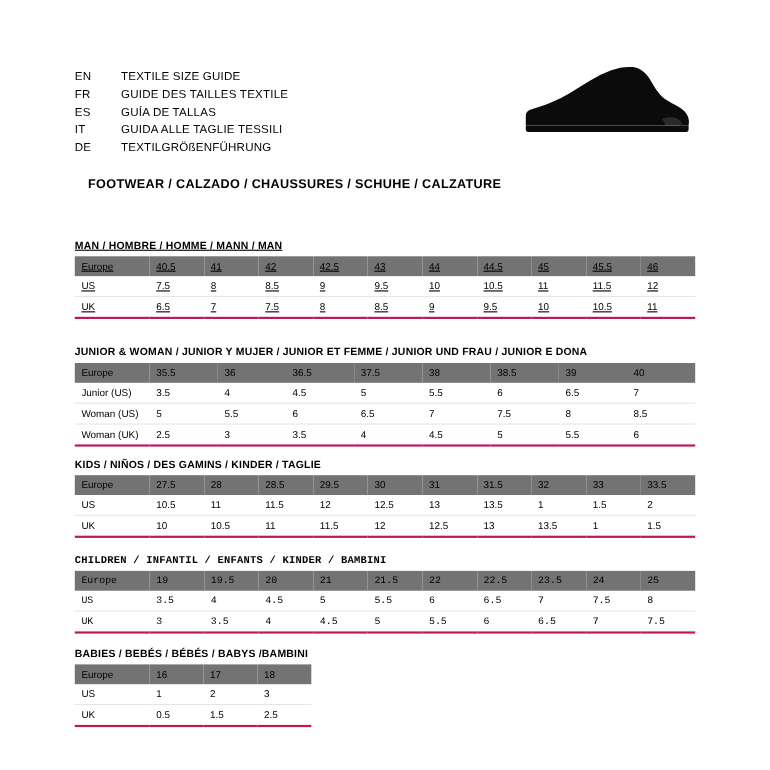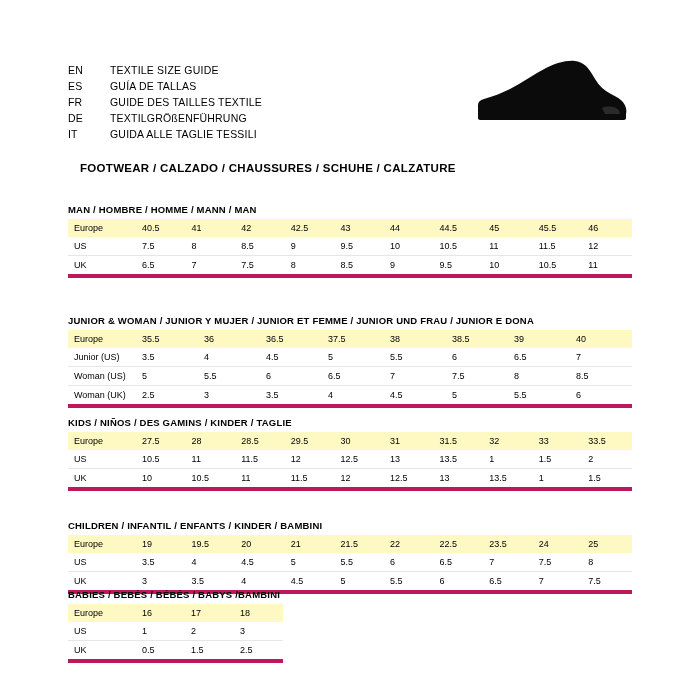--- a/index.html
+++ b/index.html
@@ -92,75 +92,75 @@
   table.size td {
     text-align: left;
     padding: 2px 0 2px 6px;
     font-weight: normal;
     height: 14px;
     line-height: 12px;
     border-bottom: 1px solid #e6e6e6;
     white-space: nowrap;
   }
   table.size thead th {
-    background: #fef9c3;
+    background: #737373;
     border-bottom: none;
     font-weight: normal;
   }
   table.size tbody tr:last-child td {
-    border-bottom: 4px solid #be185d;
+    border-bottom: 2px solid #be185d;
   }
   .col-label {
     width: 62px;
   }
 </style>
 </head>
 <body>
 
 <div class="page">
 
   <div class="header">
     <table class="lang-table">
       <tbody id="lang-rows">
           <tr>
             <td class="lang-code">EN</td>
             <td class="lang-title">TEXTILE SIZE GUIDE</td>
           </tr>
           <tr>
+            <td class="lang-code">FR</td>
+            <td class="lang-title">GUIDE DES TAILLES TEXTILE</td>
+          </tr>
+          <tr>
             <td class="lang-code">ES</td>
             <td class="lang-title">GUÍA DE TALLAS</td>
           </tr>
           <tr>
-            <td class="lang-code">FR</td>
-            <td class="lang-title">GUIDE DES TAILLES TEXTILE</td>
+            <td class="lang-code">IT</td>
+            <td class="lang-title">GUIDA ALLE TAGLIE TESSILI</td>
           </tr>
           <tr>
             <td class="lang-code">DE</td>
             <td class="lang-title">TEXTILGRÖßENFÜHRUNG</td>
-          </tr>
-          <tr>
-            <td class="lang-code">IT</td>
-            <td class="lang-title">GUIDA ALLE TAGLIE TESSILI</td>
           </tr>
         </tbody>
     </table>
 
     <div class="shoe-wrap">
       <svg width="190" height="70" viewBox="0 0 190 70" xmlns="http://www.w3.org/2000/svg">
         <path d="M36 56 L36 47 C36 44 38 42 42 41 C52 38 60 35 68 31 C80 25 92 16 104 10 C114 5 124 2 133 3 C141 4 146 9 150 16 C154 23 158 29 164 33 C170 37 176 39 180 43 C184 47 185 52 184 56 L176 56 C176 53 174 51 171 50 C168 49 165 49 163 50 L163 56 Z" fill="#0b0b0b"></path>
         <path d="M36 56 L184 56 L184 60 C184 61 183 62 182 62 L38 62 C37 62 36 61 36 60 Z" fill="#0b0b0b"></path>
         <path d="M160 50 C164 48 170 48 174 50 C177 51.5 178 54 178 56 L163 56 Z" fill="#2a2a2a"></path>
       </svg>
     </div>
   </div>
 
   <div class="footwear-line">FOOTWEAR / CALZADO / CHAUSSURES / SCHUHE / CALZATURE</div>
 
   <div id="sections-host">
-      <div class="section" style="top: 204px;">
+      <div class="section" style="top: 218px; text-decoration: underline;">
         <div class="section-title">MAN / HOMBRE / HOMME / MANN / MAN</div>
         <table class="size">
           <thead>
             <tr>
               <th class="col-label">Europe</th>
               <th>40.5</th>
               <th>41</th>
               <th>42</th>
               <th>42.5</th>
               <th>43</th>
@@ -295,21 +295,21 @@
               <td>12</td>
               <td>12.5</td>
               <td>13</td>
               <td>13.5</td>
               <td>1</td>
               <td>1.5</td>
             </tr>
           </tbody>
         </table>
       </div>
-      <div class="section" style="top: 520px;">
+      <div class="section" style="top: 504px; font-family: Liberation Mono, monospace;">
         <div class="section-title">CHILDREN / INFANTIL / ENFANTS / KINDER / BAMBINI</div>
         <table class="size">
           <thead>
             <tr>
               <th class="col-label">Europe</th>
               <th>19</th>
               <th>19.5</th>
               <th>20</th>
               <th>21</th>
               <th>21.5</th>

